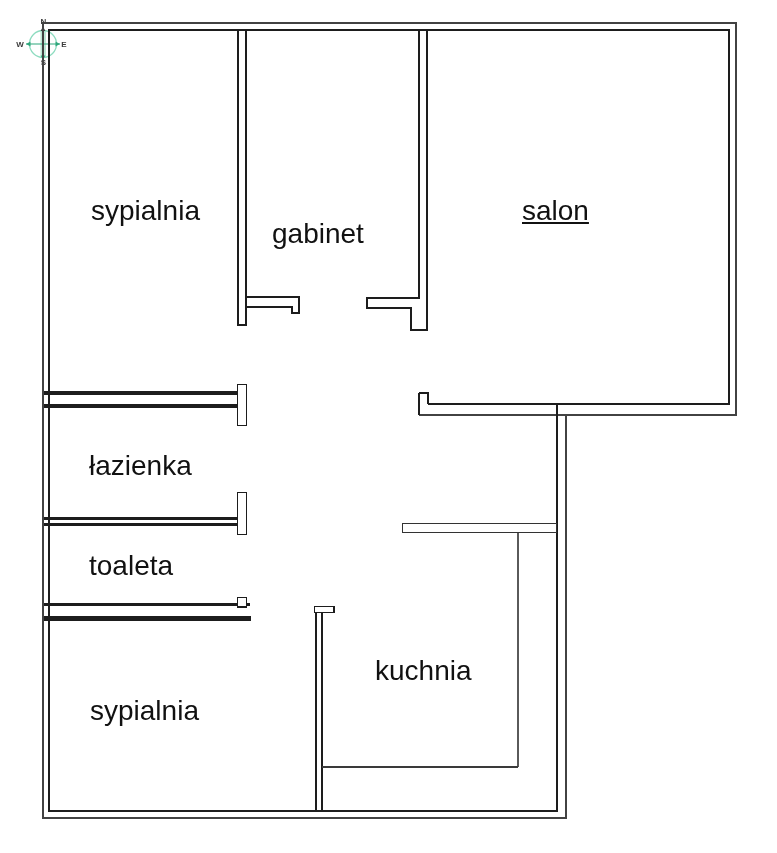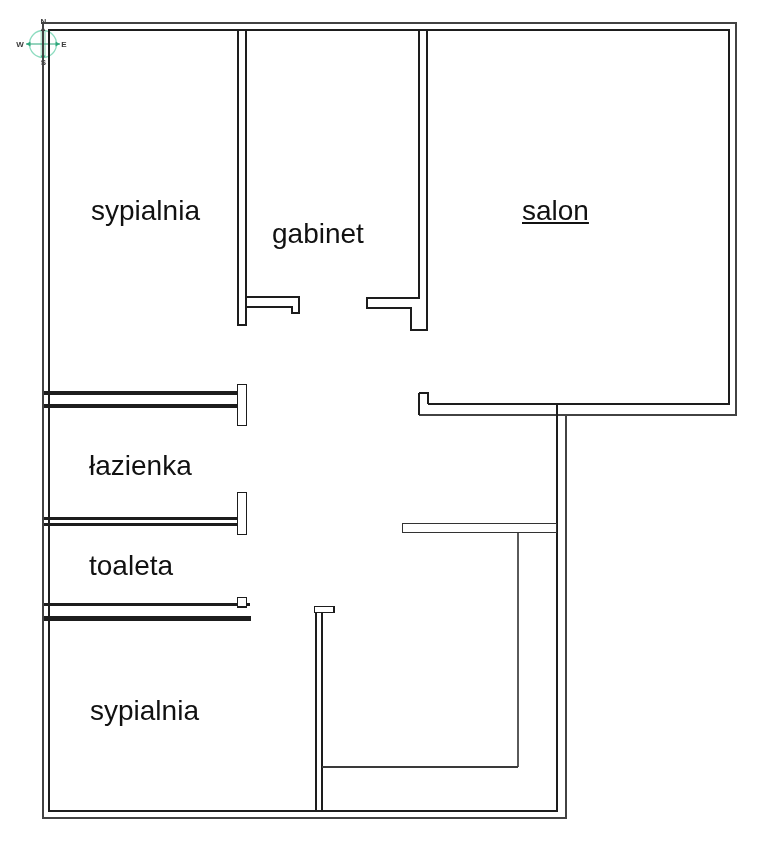--- a/index.html
+++ b/index.html
@@ -83,16 +83,17 @@
       <path d="M321.5,767 H518" stroke="#3a3a3a" stroke-width="2.5"></path>
     </g>
   </svg>
 
   <div id="room-labels">
       <div class="room-label" style="left: 91px; top: 197px;">sypialnia</div>
       <div class="room-label" style="left: 272px; top: 220px;">gabinet</div>
       <div class="room-label" style="left: 522px; top: 197px; text-decoration: underline;">salon</div>
       <div class="room-label" style="left: 89px; top: 452px;">łazienka</div>
       <div class="room-label" style="left: 89px; top: 552px;">toaleta</div>
+      <div class="room-label" style="left: 375px; top: 657px;">kuchnia</div>
       <div class="room-label" style="left: 90px; top: 697px;">sypialnia</div>
     </div>
 
 </div>
 
 </body></html>

